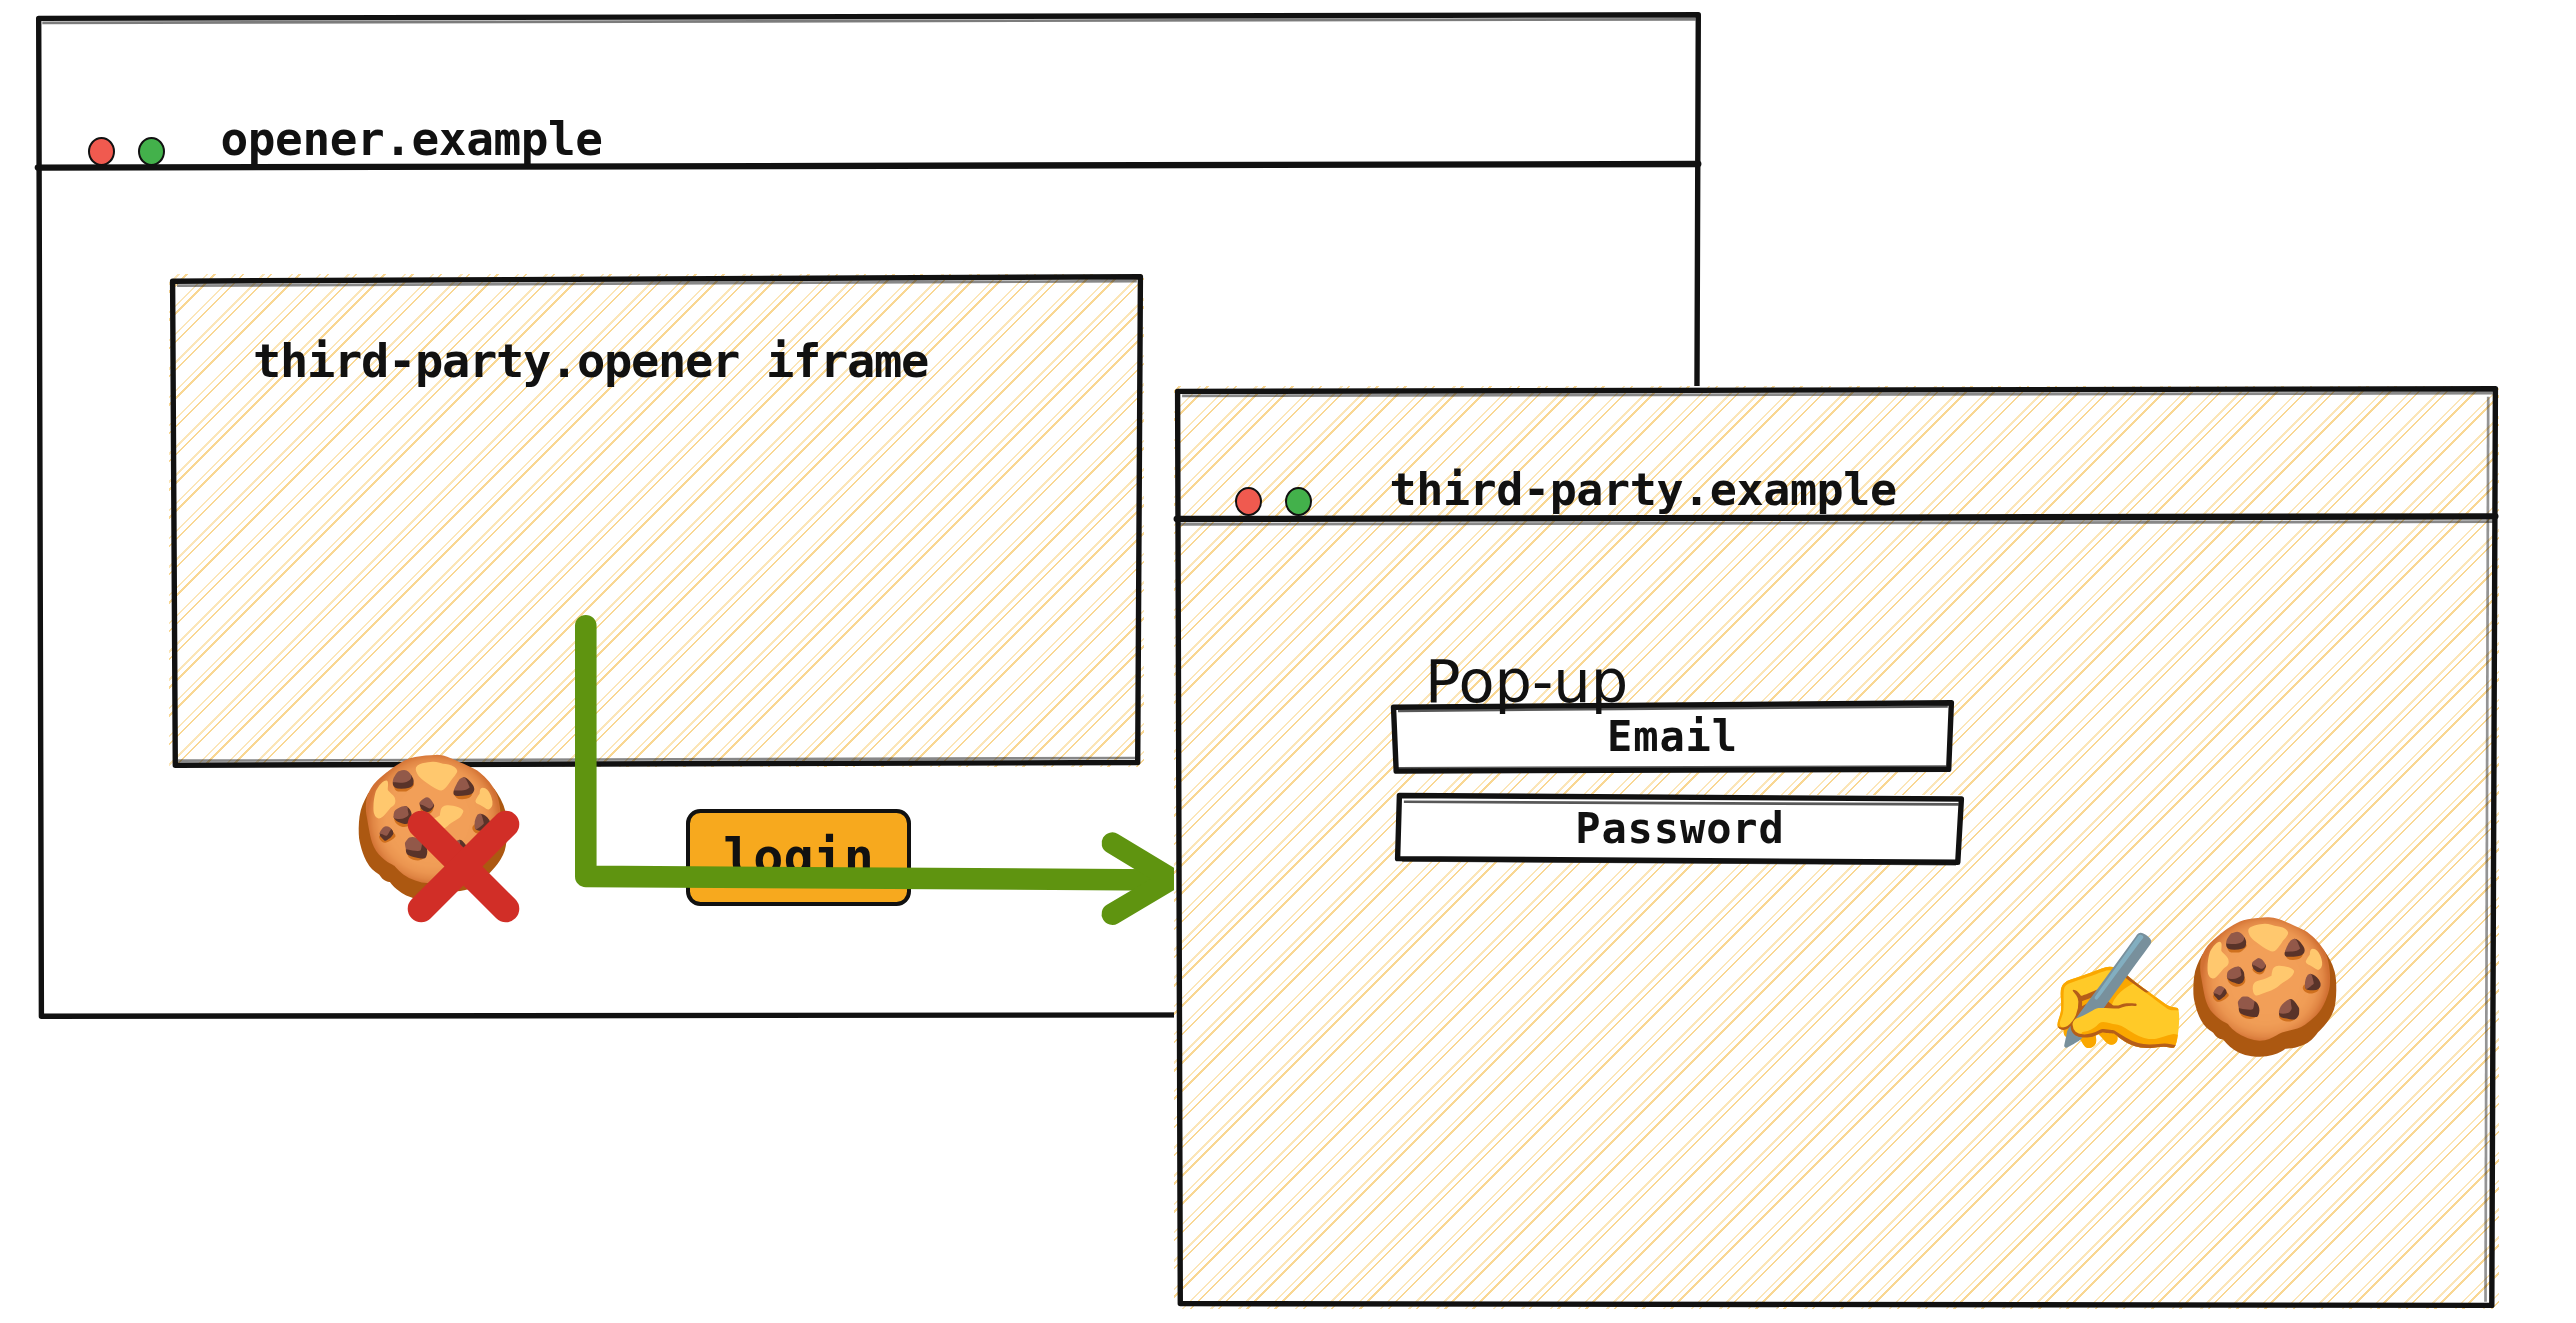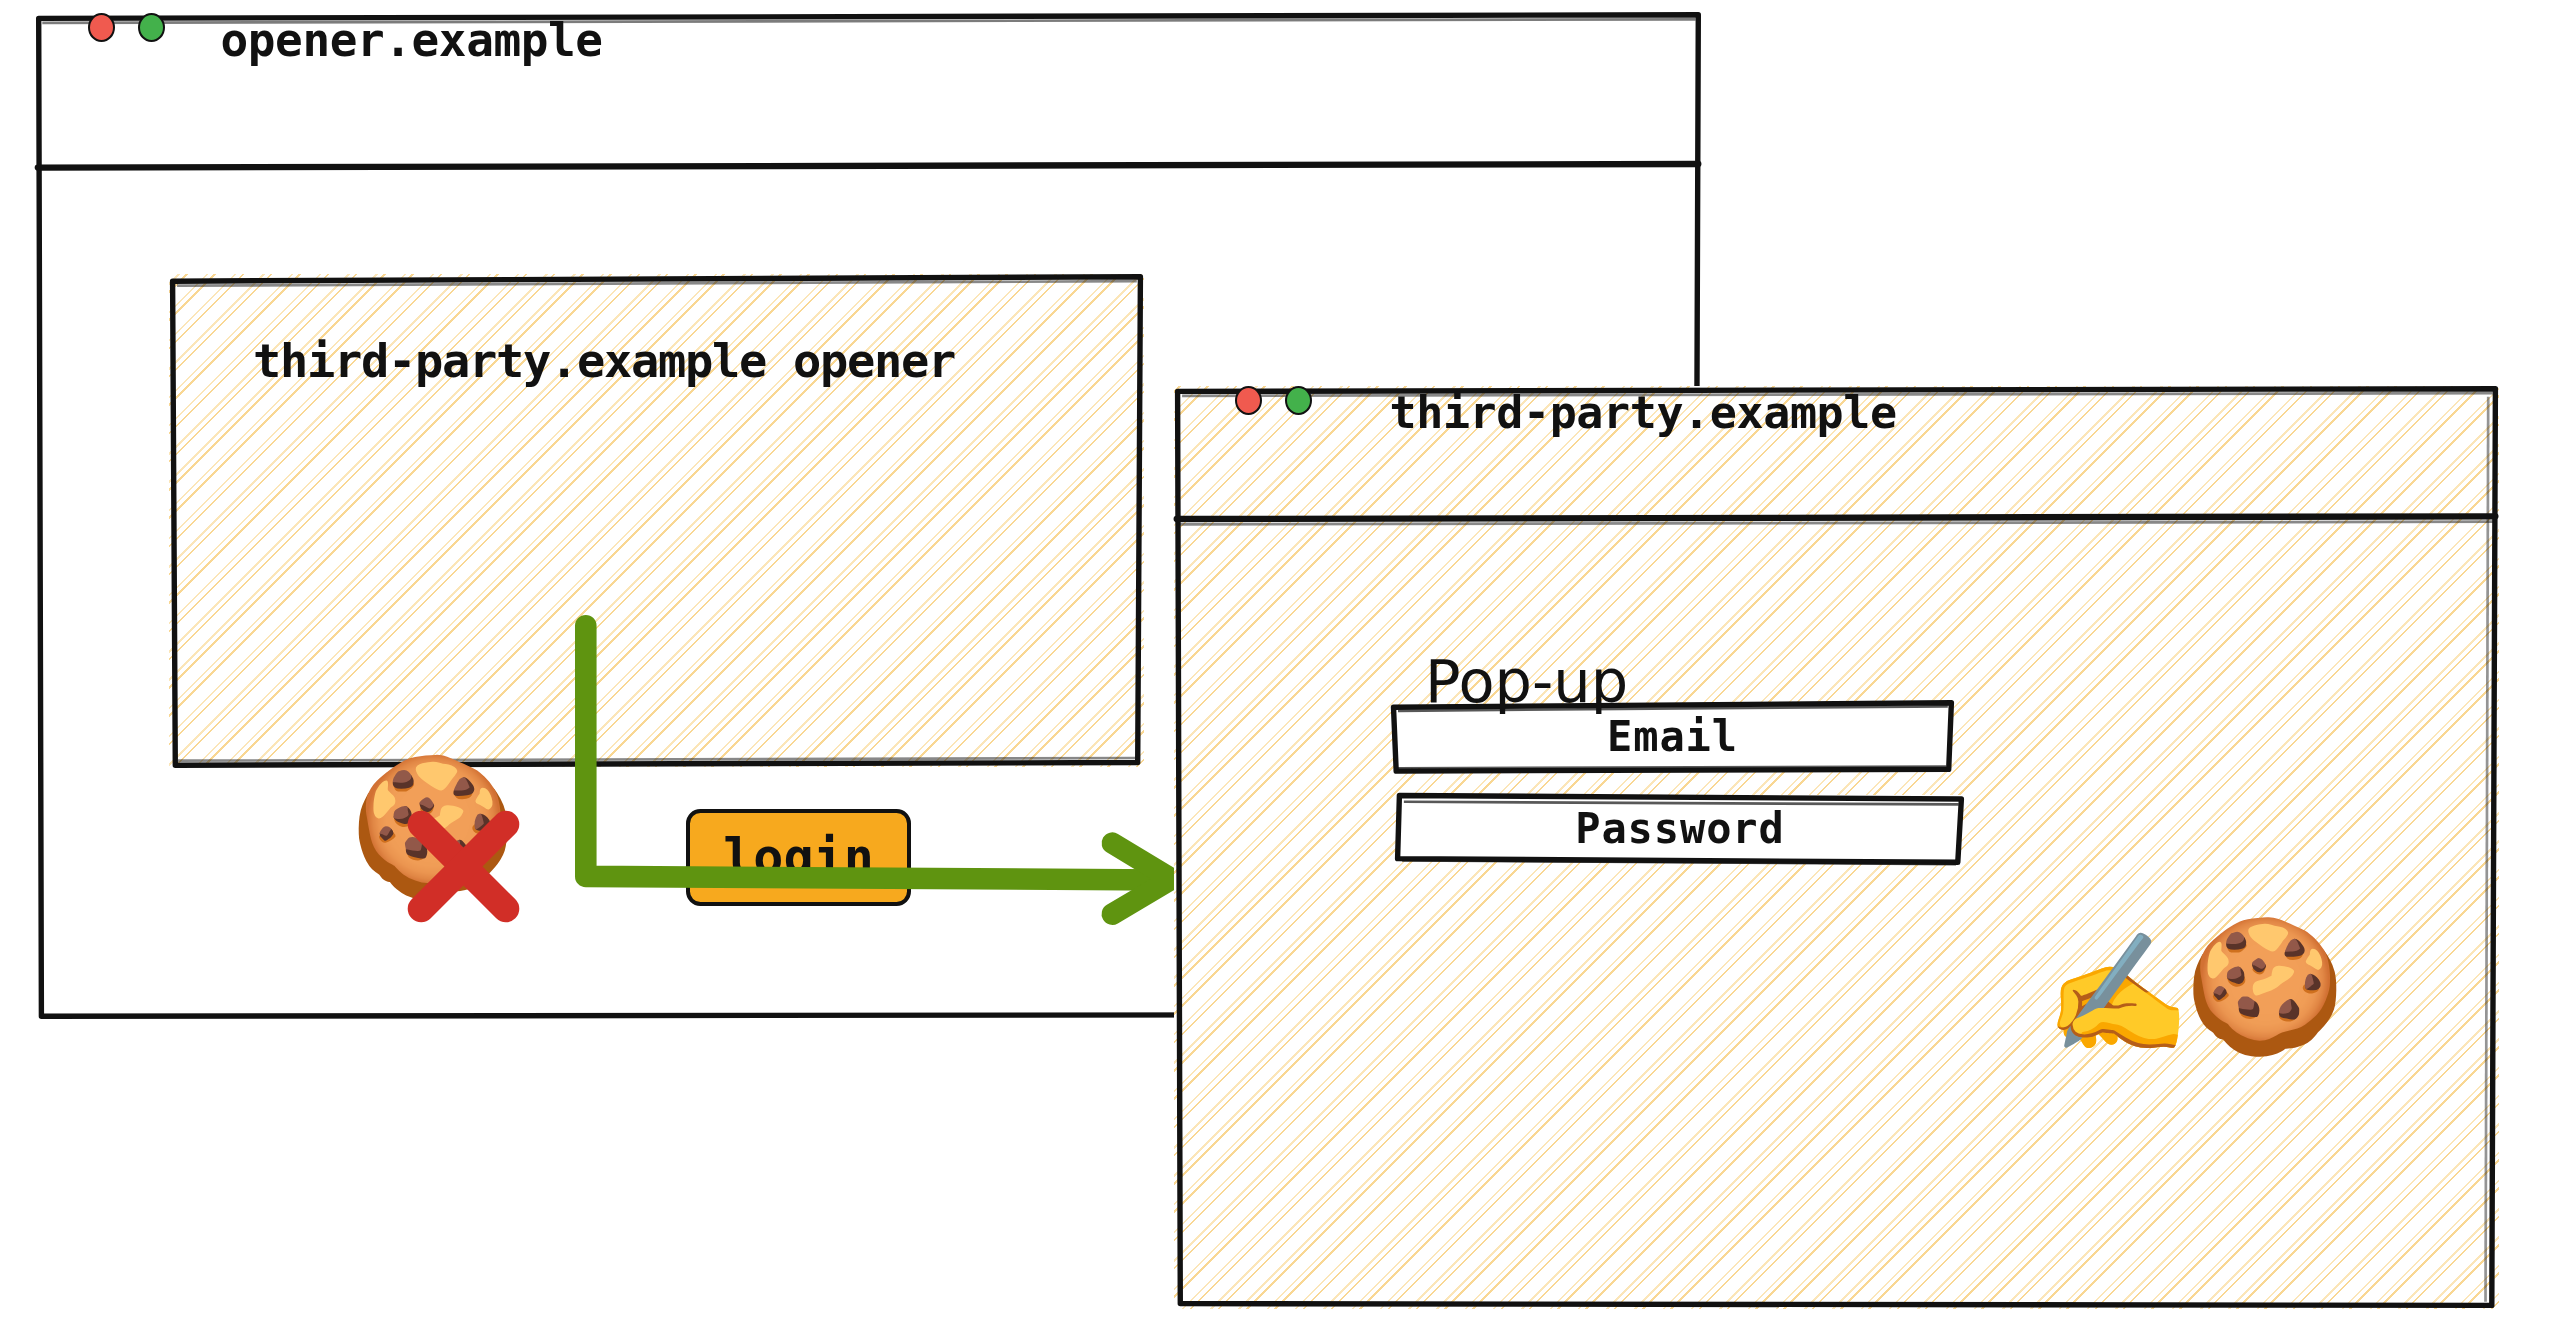--- a/index.html
+++ b/index.html
@@ -51,21 +51,21 @@
     position: absolute;
     inset: 0;
     pointer-events: none;
   }
   .win-border svg { display: block; width: 100%; height: 100%; overflow: visible; }
 
   .titlebar {
     position: absolute;
     left: 0; right: 0; top: 0;
     display: flex;
-    align-items: flex-start;
+    align-items: flex-end;
     box-sizing: border-box;
   }
   .dot {
     width: 27px; height: 29px;
     border-radius: 50%;
     border: 2.2px solid #111111;
     box-sizing: border-box;
     flex: 0 0 auto;
   }
   .dot-red   { background: #f05a4f; }
@@ -262,21 +262,21 @@
     <div class="window hatch" id="iframe-box">
 
       <div class="win-border">
         <svg viewBox="0 0 1085 548" preserveAspectRatio="none">
           <path d="M4,8 L1081,3 L1078,543 L7,546 Z" fill="none" stroke="#111111" stroke-width="6" stroke-linecap="round" stroke-linejoin="round"></path>
           <path d="M9,13 L1077,8" fill="none" stroke="#111111" stroke-width="3" opacity="0.5"></path>
           <path d="M10,541 L1076,538" fill="none" stroke="#111111" stroke-width="3" opacity="0.5"></path>
         </svg>
       </div>
 
-      <div id="iframe-label">third-party.example opener</div>
+      <div id="iframe-label">third-party.opener iframe</div>
 
       <div id="cookie-blocked">
         <span class="emoji cookie-glyph">🍪</span>
         <svg class="x-mark" viewBox="0 0 130 130">
           <line x1="18" y1="18" x2="112" y2="112" stroke="#d12e27" stroke-width="30" stroke-linecap="round"></line>
           <line x1="112" y1="18" x2="18" y2="112" stroke="#d12e27" stroke-width="30" stroke-linecap="round"></line>
         </svg>
       </div>
 
       <div class="login-btn" id="iframe-login-btn">login</div>

